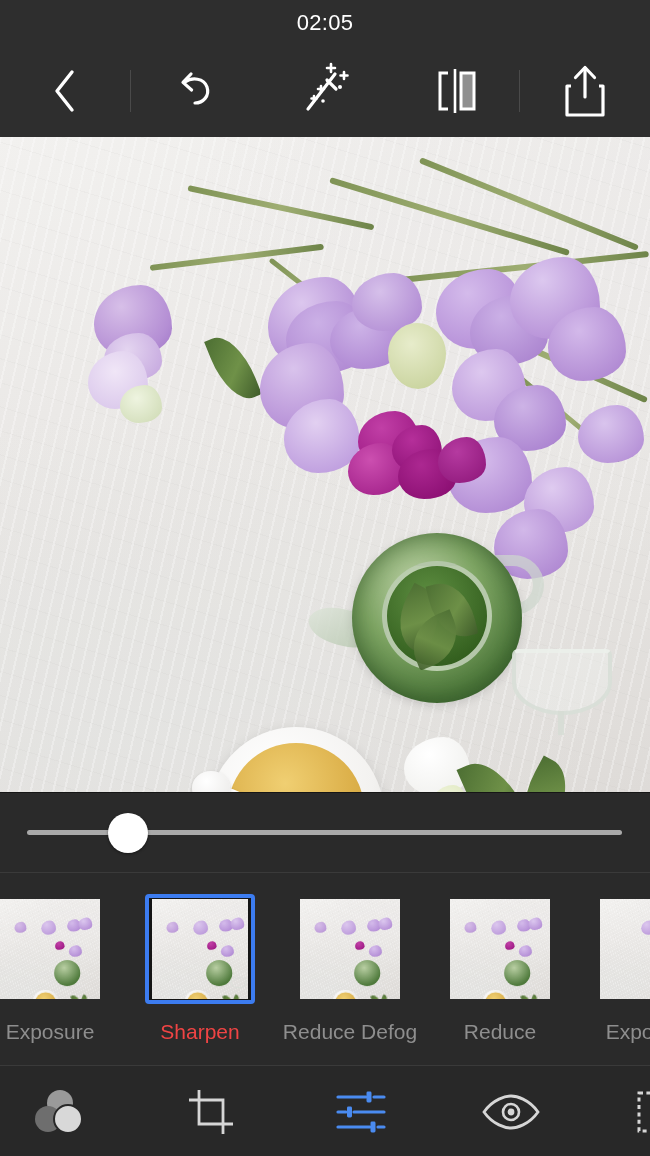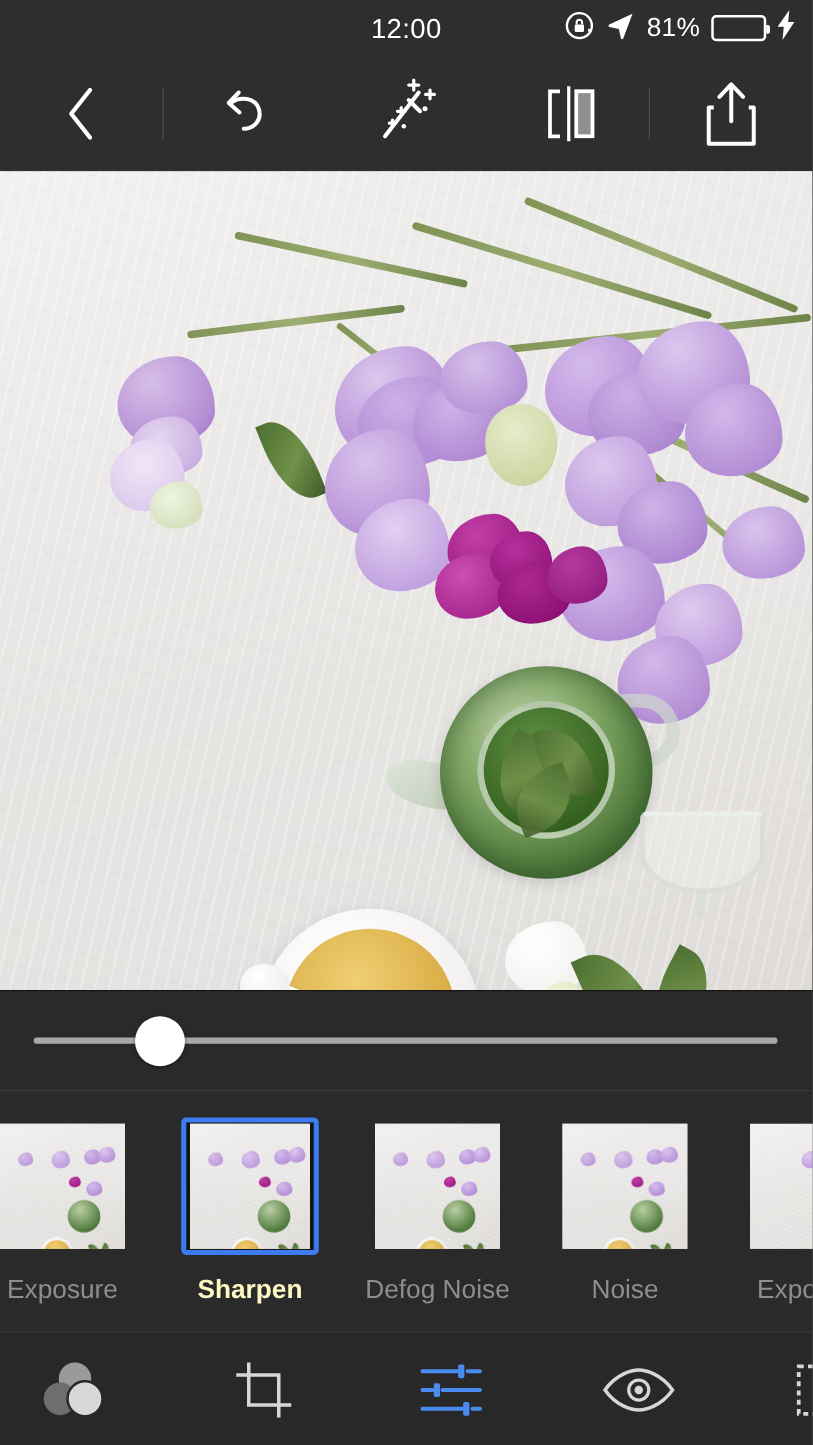--- a/index.html
+++ b/index.html
@@ -63,61 +63,37 @@
   .frow { position:absolute; top:0; left:0; height:193px; display:flex; align-items:flex-start; }
   .fitem { width:150px; height:193px; display:flex; flex-direction:column; align-items:center;
     padding-top:21px; }
   .fthumb-wrap { width:110px; height:110px; display:flex; align-items:center; justify-content:center;
     border-radius:4px; }
   .fthumb-wrap.sel { border:4px solid #3c7cf0; padding:3px; background:#151515; }
   .fthumb { width:100px; height:100px; overflow:hidden; position:relative; background:#dedbd7; }
   .fthumb .mini { position:absolute; top:0; left:0; width:650px; height:655px;
     transform:scale(.1538); transform-origin:top left; }
   .flabel { margin-top:16px; font-size:21px; color:#8e8e8e; white-space:nowrap; }
-  .flabel.sel { color:#fef9c3; font-weight:700; }
+  .flabel.sel { color:#ef4444; font-weight:400; }
 
   
   .tabbar { position:absolute; top:1065px; left:0; width:650px; height:91px; background:#282828;
     border-top:1px solid #3a3a3a; }
   .tabrow { position:absolute; top:0; left:0; height:91px; display:flex; align-items:center; }
   .tab { width:150px; height:91px; display:flex; align-items:center; justify-content:center; }
   .c3 { position:relative; width:52px; height:44px; }
   .c3 i { position:absolute; border-radius:50%; display:block; }
 </style>
 </head>
 <body>
 
 <div id="app">
 
   <div class="statusbar">
-    <div class="sb-center">12:00</div>
-    <div class="sb-right">
-      <span>
-        <svg width="25" height="25" viewBox="0 0 25 25">
-          <circle cx="12.5" cy="12.5" r="10" fill="none" stroke="#fff" stroke-width="1.9"></circle>
-          <rect x="8.8" y="11.6" width="7.4" height="6" rx="1" fill="#fff"></rect>
-          <path d="M10.3 11.6v-1.6a2.2 2.2 0 014.4 0v1.6" fill="none" stroke="#fff" stroke-width="1.6"></path>
-          <path d="M19.6 14.6l2.6 1.6-2.8 1.3z" fill="#fff"></path>
-        </svg>
-      </span>
-      <span>
-        <svg width="23" height="23" viewBox="0 0 23 23">
-            <path d="M21 2L2.4 10.6c-.9.4-.8 1.7.2 1.9l7.5 1.6 1.6 7.5c.2 1 1.5 1.1 1.9.2z" fill="#fff"></path>
-          </svg>
-      </span>
-      <span class="battpct">81%</span>
-      <span class="battery">
-        <span class="fill" style="width:81%"></span>
-      </span>
-      <span>
-        <svg width="14" height="24" viewBox="0 0 14 24">
-            <path d="M9.5 0L0 13.4h5L4 24 13.5 9.6h-5z" fill="#fff"></path>
-          </svg>
-      </span>
-    </div>
+    <div class="sb-center">02:05</div>
   </div>
 
   <div class="toolbar">
     <div class="tb-slot">
       <svg width="34" height="50" viewBox="0 0 34 50">
         <path d="M24 6L9 25l15 19" fill="none" stroke="#fff" stroke-width="3.4" stroke-linecap="round" stroke-linejoin="round"></path>
       </svg>
     </div>
     <div class="tb-sep"></div>
     <div class="tb-slot">
@@ -306,21 +282,21 @@
               <div class="el petal" style="left:448px;top:300px;width:84px;height:76px;background:radial-gradient(circle at 38% 30%,#d6bdec,#a87ece);"></div>
               <div class="el" style="left:352px;top:396px;width:170px;height:170px;border-radius:50%;background:radial-gradient(circle at 38% 30%,#b9cfa3,#4f7a3c 72%);"></div>
               <div class="el" style="left:208px;top:590px;width:176px;height:176px;border-radius:50%;background:radial-gradient(circle at 38% 28%,#fff,#dcdad7);"></div>
               <div class="el" style="left:228px;top:606px;width:136px;height:134px;border-radius:50%;background:radial-gradient(circle at 42% 30%,#f0cf72,#c99a33);"></div>
               <div class="el leaf" style="left:472px;top:620px;width:46px;height:86px;transform:rotate(-24deg);"></div>
               <div class="el leaf" style="left:524px;top:624px;width:42px;height:74px;transform:rotate(28deg);"></div>
 
             </div>
           </div>
         </div>
-        <div class="flabel">Defog Noise</div>
+        <div class="flabel">Reduce Defog</div>
       </div>
 
       <div class="fitem">
         <div class="fthumb-wrap">
           <div class="fthumb">
             <div class="mini">
               <div class="pbg"></div>
               <div class="el petal" style="left:94px;top:148px;width:78px;height:72px;background:radial-gradient(circle at 35% 30%,#d7bfe8,#b48ed4);"></div>
               <div class="el petal" style="left:268px;top:140px;width:96px;height:92px;background:radial-gradient(circle at 35% 28%,#dcc7ee,#b48fd6);"></div>
               <div class="el petal" style="left:358px;top:274px;width:62px;height:56px;background:radial-gradient(circle at 38% 30%,#c13fa6,#96127d);"></div>
@@ -329,21 +305,21 @@
               <div class="el petal" style="left:448px;top:300px;width:84px;height:76px;background:radial-gradient(circle at 38% 30%,#d6bdec,#a87ece);"></div>
               <div class="el" style="left:352px;top:396px;width:170px;height:170px;border-radius:50%;background:radial-gradient(circle at 38% 30%,#b9cfa3,#4f7a3c 72%);"></div>
               <div class="el" style="left:208px;top:590px;width:176px;height:176px;border-radius:50%;background:radial-gradient(circle at 38% 28%,#fff,#dcdad7);"></div>
               <div class="el" style="left:228px;top:606px;width:136px;height:134px;border-radius:50%;background:radial-gradient(circle at 42% 30%,#f0cf72,#c99a33);"></div>
               <div class="el leaf" style="left:472px;top:620px;width:46px;height:86px;transform:rotate(-24deg);"></div>
               <div class="el leaf" style="left:524px;top:624px;width:42px;height:74px;transform:rotate(28deg);"></div>
 
             </div>
           </div>
         </div>
-        <div class="flabel">Noise</div>
+        <div class="flabel">Reduce</div>
       </div>
 
       <div class="fitem">
         <div class="fthumb-wrap">
           <div class="fthumb">
             <div class="mini">
               <div class="pbg"></div>
               <div class="el petal" style="left:268px;top:140px;width:96px;height:92px;background:radial-gradient(circle at 35% 28%,#dcc7ee,#b48fd6);"></div>
 
             </div>

